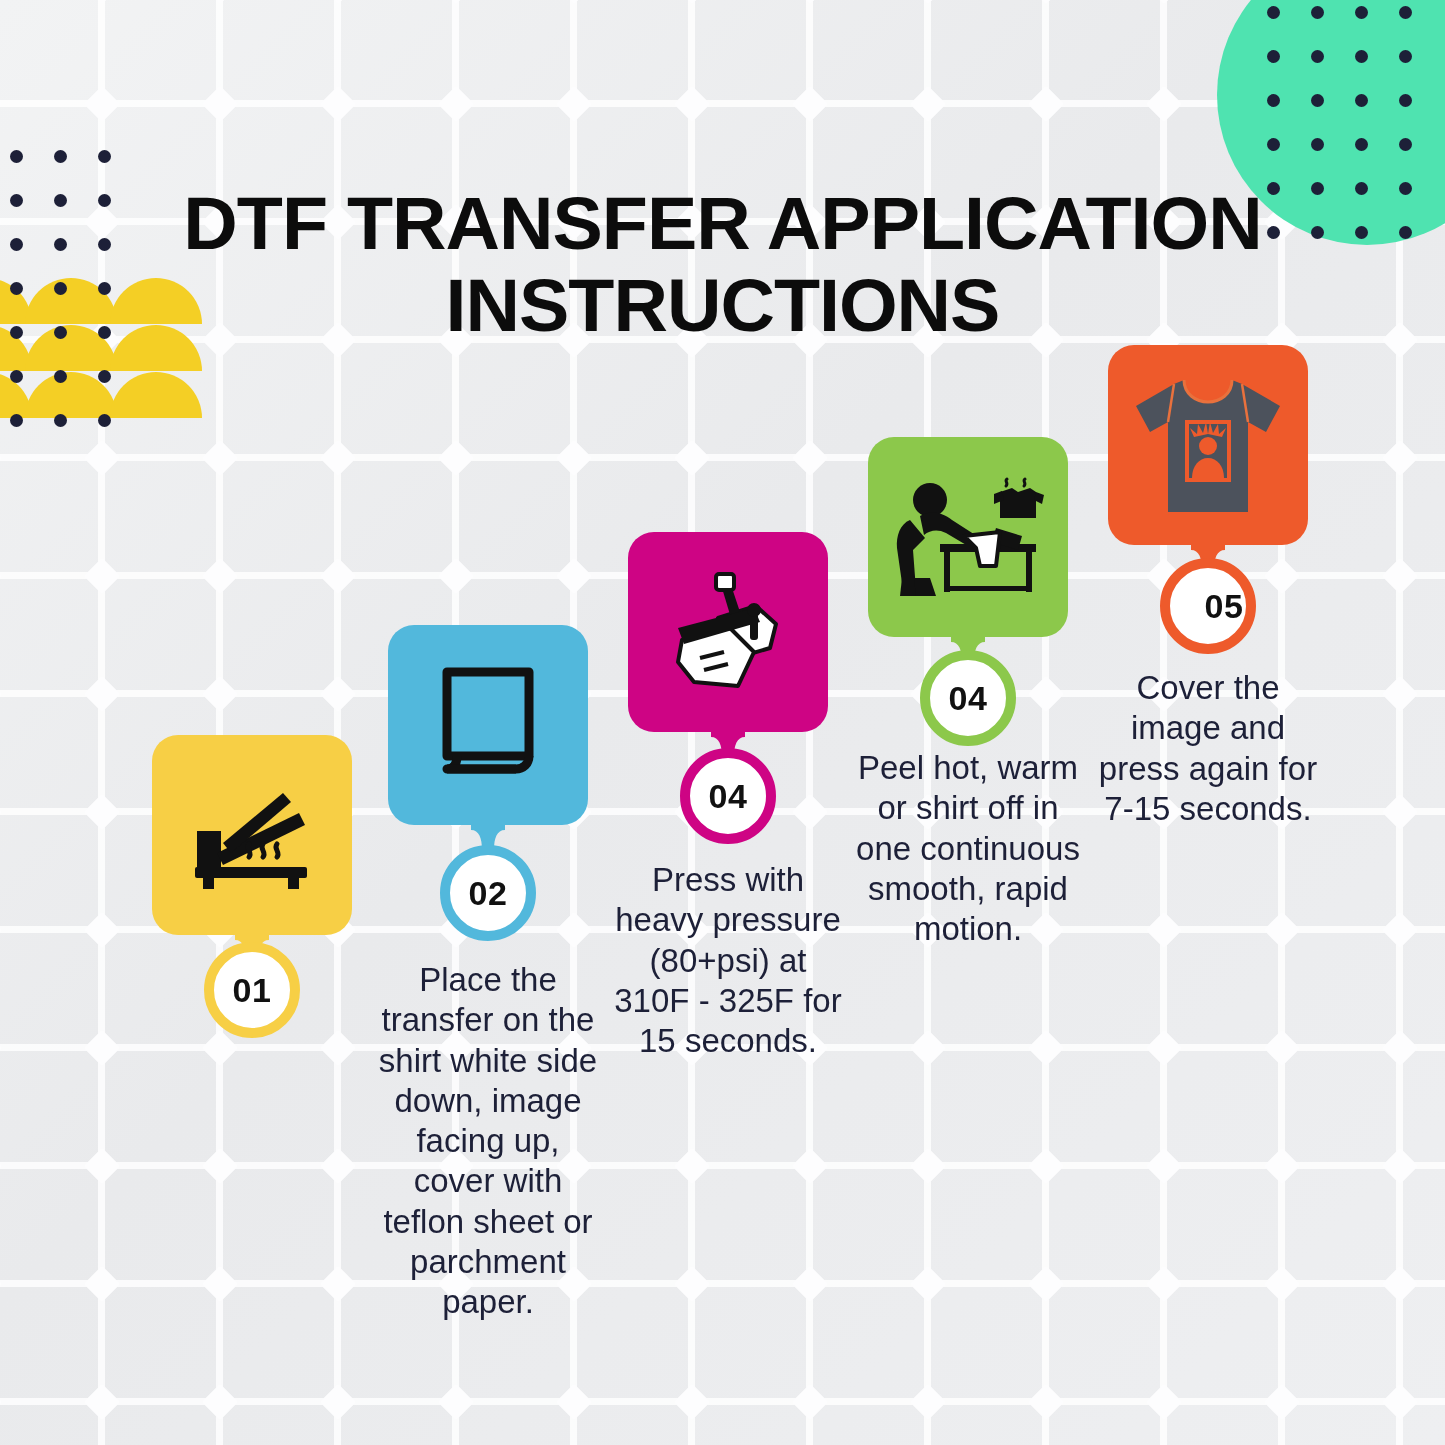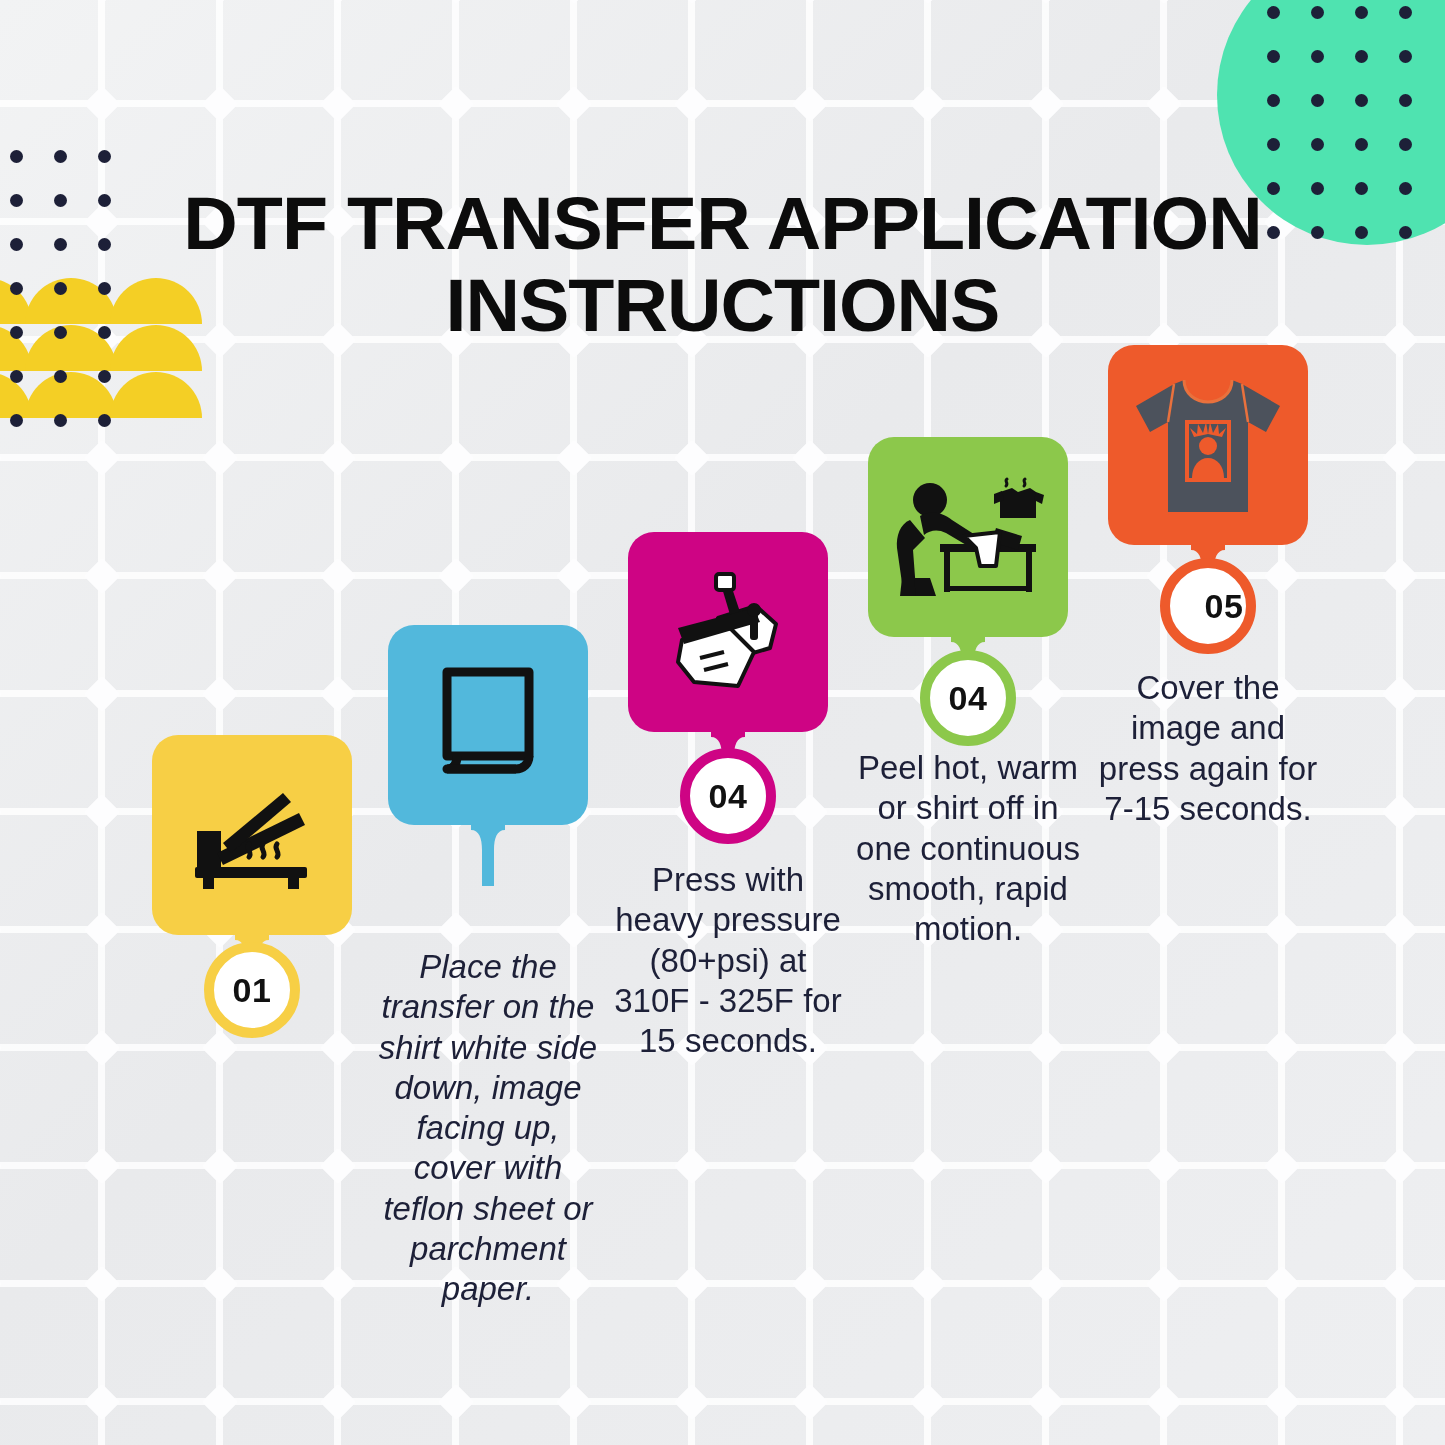--- a/index.html
+++ b/index.html
@@ -383,21 +383,24 @@
           <path d="M100 92c0 8-6 13-13 13H18c7 0 10-5 10-13"></path>
           <path d="M18 105h69"></path>
         </g>
       </svg>
         </span>
       </div>
       <div class="stem" style="height: 34px;"><svg width="34" height="62" viewBox="0 0 34 62" preserveAspectRatio="none">
     <path d="M0 0 H34 V6 C26 6 23 14 23 26 H11 C11 14 8 6 0 6 Z" fill="#52b8dc"></path>
     <rect x="11" y="20" width="12" height="42" fill="#52b8dc"></rect>
   </svg></div>
-      <div class="caption" style="top: 322px; font-style: italic;">Place the transfer on the shirt white side down, image facing up, cover with teflon sheet or parchment paper.</div>
+      <div class="badge" style="top: 220px; border: 10px solid rgb(82, 184, 220);">
+        <span>02</span>
+      </div>
+      <div class="caption" style="top: 335px;">Place the transfer on the shirt white side down, image facing up, cover with teflon sheet or parchment paper.</div>
     </div>
     <div class="step" style="left: 608px; top: 532px;">
       <div class="card" style="background: rgb(206, 4, 132);">
         <span>
           <svg width="140" height="132" viewBox="0 0 140 132">
         <g fill="#ffffff" stroke="#111" stroke-width="4" stroke-linejoin="round">
           <path d="M60 52 L98 40 L118 58 L112 82 L78 92 Z"></path>
           <path d="M24 74 L72 62 L96 86 L80 120 L36 116 L20 96 Z"></path>
           <rect x="58" y="8" width="18" height="16" rx="3"></rect>
         </g>

